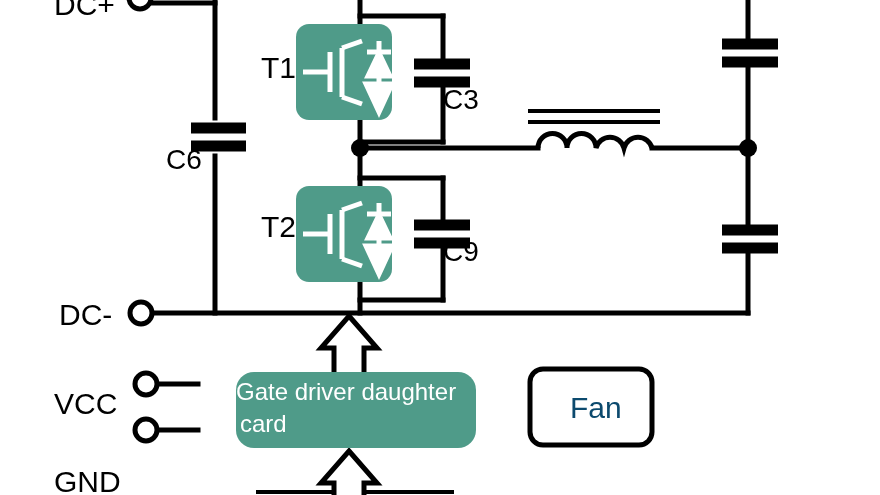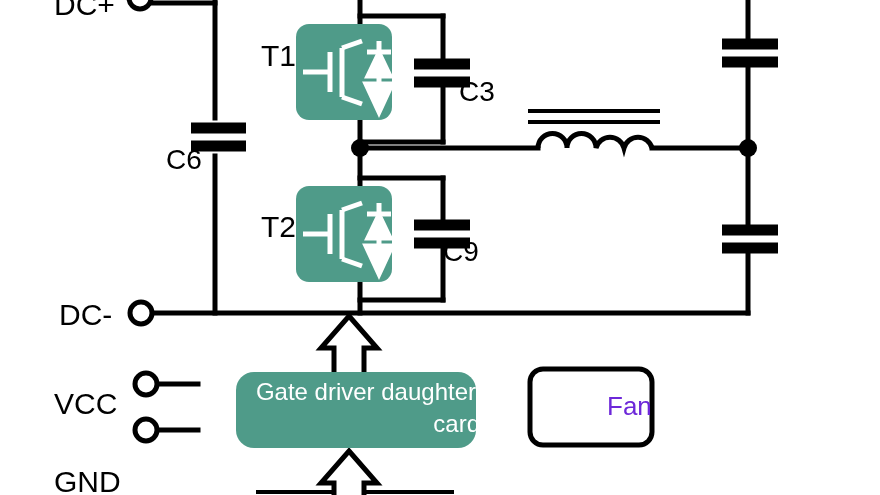--- a/index.html
+++ b/index.html
@@ -33,32 +33,31 @@
   }
   .lbl-big { font-size: 30px; }
   .lbl-cap { font-size: 28px; }
   .lbl-coil { font-size: 24px; }
   .card-text {
     position: absolute;
     color: #ffffff;
     font-family: "Liberation Sans", sans-serif;
     font-size: 24px;
     line-height: 30px;
-    text-align: right;
+    text-align: left;
     white-space: nowrap;
     user-select: none;
   }
   .fan-text {
     position: absolute;
-    color: #6d28d9;
-    font-family: "Liberation Sans", sans-serif;
-    font-size: 26px;
+    color: #0c4a6e;
+    font-family: "Liberation Sans", sans-serif;
+    font-size: 30px;
     line-height: 1;
     user-select: none;
-    margin-left: 37px;
   }
 </style>
 </head>
 <body>
 
 <div id="root">
 
   <svg id="schematic-svg" viewBox="0 0 880 495">
 
     <g stroke="#000000" fill="none" stroke-linecap="square">
@@ -191,27 +190,27 @@
   </svg>
 
   <div class="lbl lbl-big" style="left:54px; top:-10px;">DC+</div>
 
   <div class="lbl lbl-big" style="left:59px; top:300px;">DC-</div>
 
   <div class="lbl lbl-big" style="left:54px; top:389px;">VCC</div>
 
   <div class="lbl lbl-big" style="left:54px; top:423px;margin-top:44px;">GND</div>
 
-  <div class="lbl lbl-big" style="left:261px; top:41px;">T1</div>
+  <div class="lbl lbl-big" style="left:261px; top:53px;">T1</div>
 
   <div class="lbl lbl-big" style="left:261px; top:212px;text-align:center;">T2</div>
 
   <div class="lbl lbl-cap" style="left:166px; top:146px;">C6</div>
 
-  <div class="lbl lbl-cap" style="left:443px; top:78px;margin-left:16px;">C3</div>
+  <div class="lbl lbl-cap" style="left:443px; top:86px;">C3</div>
 
   <div class="lbl lbl-cap" style="left:443px; top:238px;">C9</div>
 
 
 
 
   <div class="card-text" style="left:236px; top:377px; width:240px;">Gate driver daughter</div>
 
   <div class="card-text" style="left:240px; top:409px; width:240px;">card</div>
 

